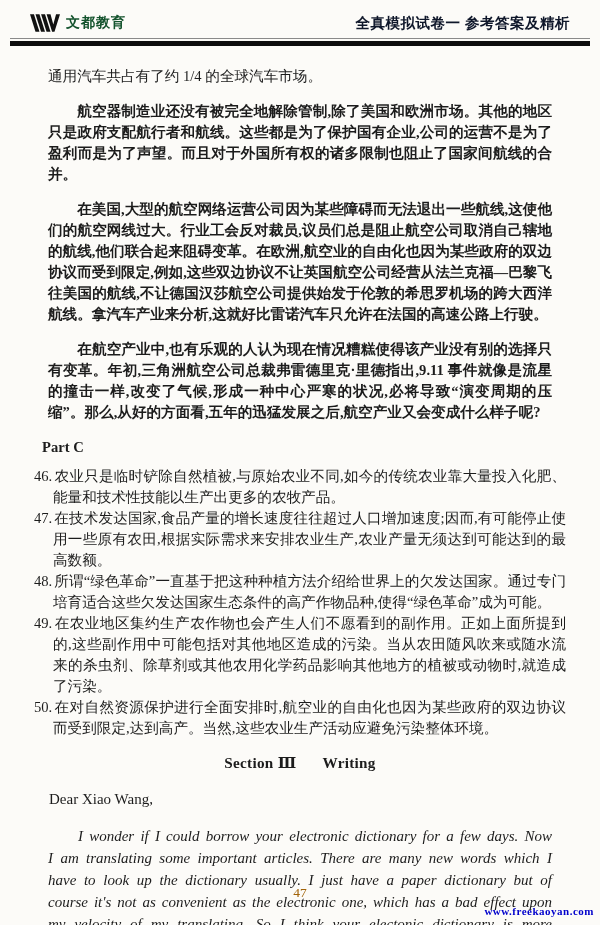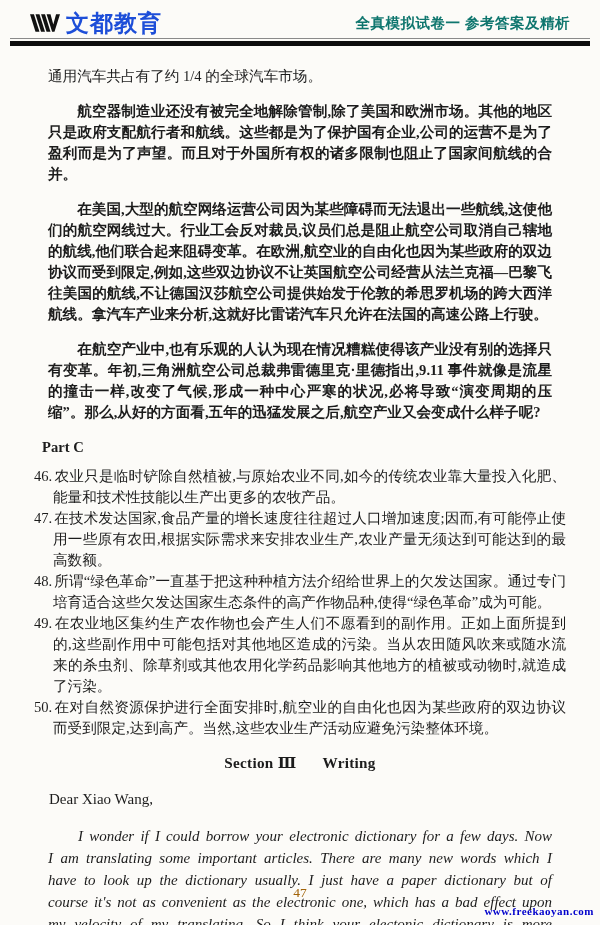--- a/index.html
+++ b/index.html
@@ -15,25 +15,25 @@
   }
   
   .header{
     position:absolute;top:10px;left:30px;right:30px;height:26px;
     display:flex;align-items:center;justify-content:space-between;
   }
   .brand{display:flex;align-items:center;gap:6px;}
   .brand .logo{display:inline-block;line-height:0;}
   .brand .brand-name{
     font-family:"Liberation Sans","DejaVu Sans",sans-serif;
-    font-weight:bold;font-size:23px;letter-spacing:1px;color:#1d4ed8;
+    font-weight:bold;font-size:14px;letter-spacing:1px;color:#14532d;
   }
   .header-title{
     font-family:"Liberation Sans","DejaVu Sans",sans-serif;
-    font-weight:bold;font-size:14.5px;color:#0f766e;letter-spacing:.5px;
+    font-weight:bold;font-size:14.5px;color:#0f172a;letter-spacing:.5px;
   }
   .rule-thin{position:absolute;top:38px;left:10px;right:10px;height:1px;background:#8a8a8a;}
   .rule-thick{position:absolute;top:41px;left:10px;right:10px;height:5px;background:#0d0d0d;}
   
   .content{
     position:absolute;top:52px;left:34px;right:34px;
     font-size:14.6px;line-height:21px;text-align:justify;
   }
   .para{margin:14px;}
   .para.indent{text-indent:2em;font-weight:bold;}

